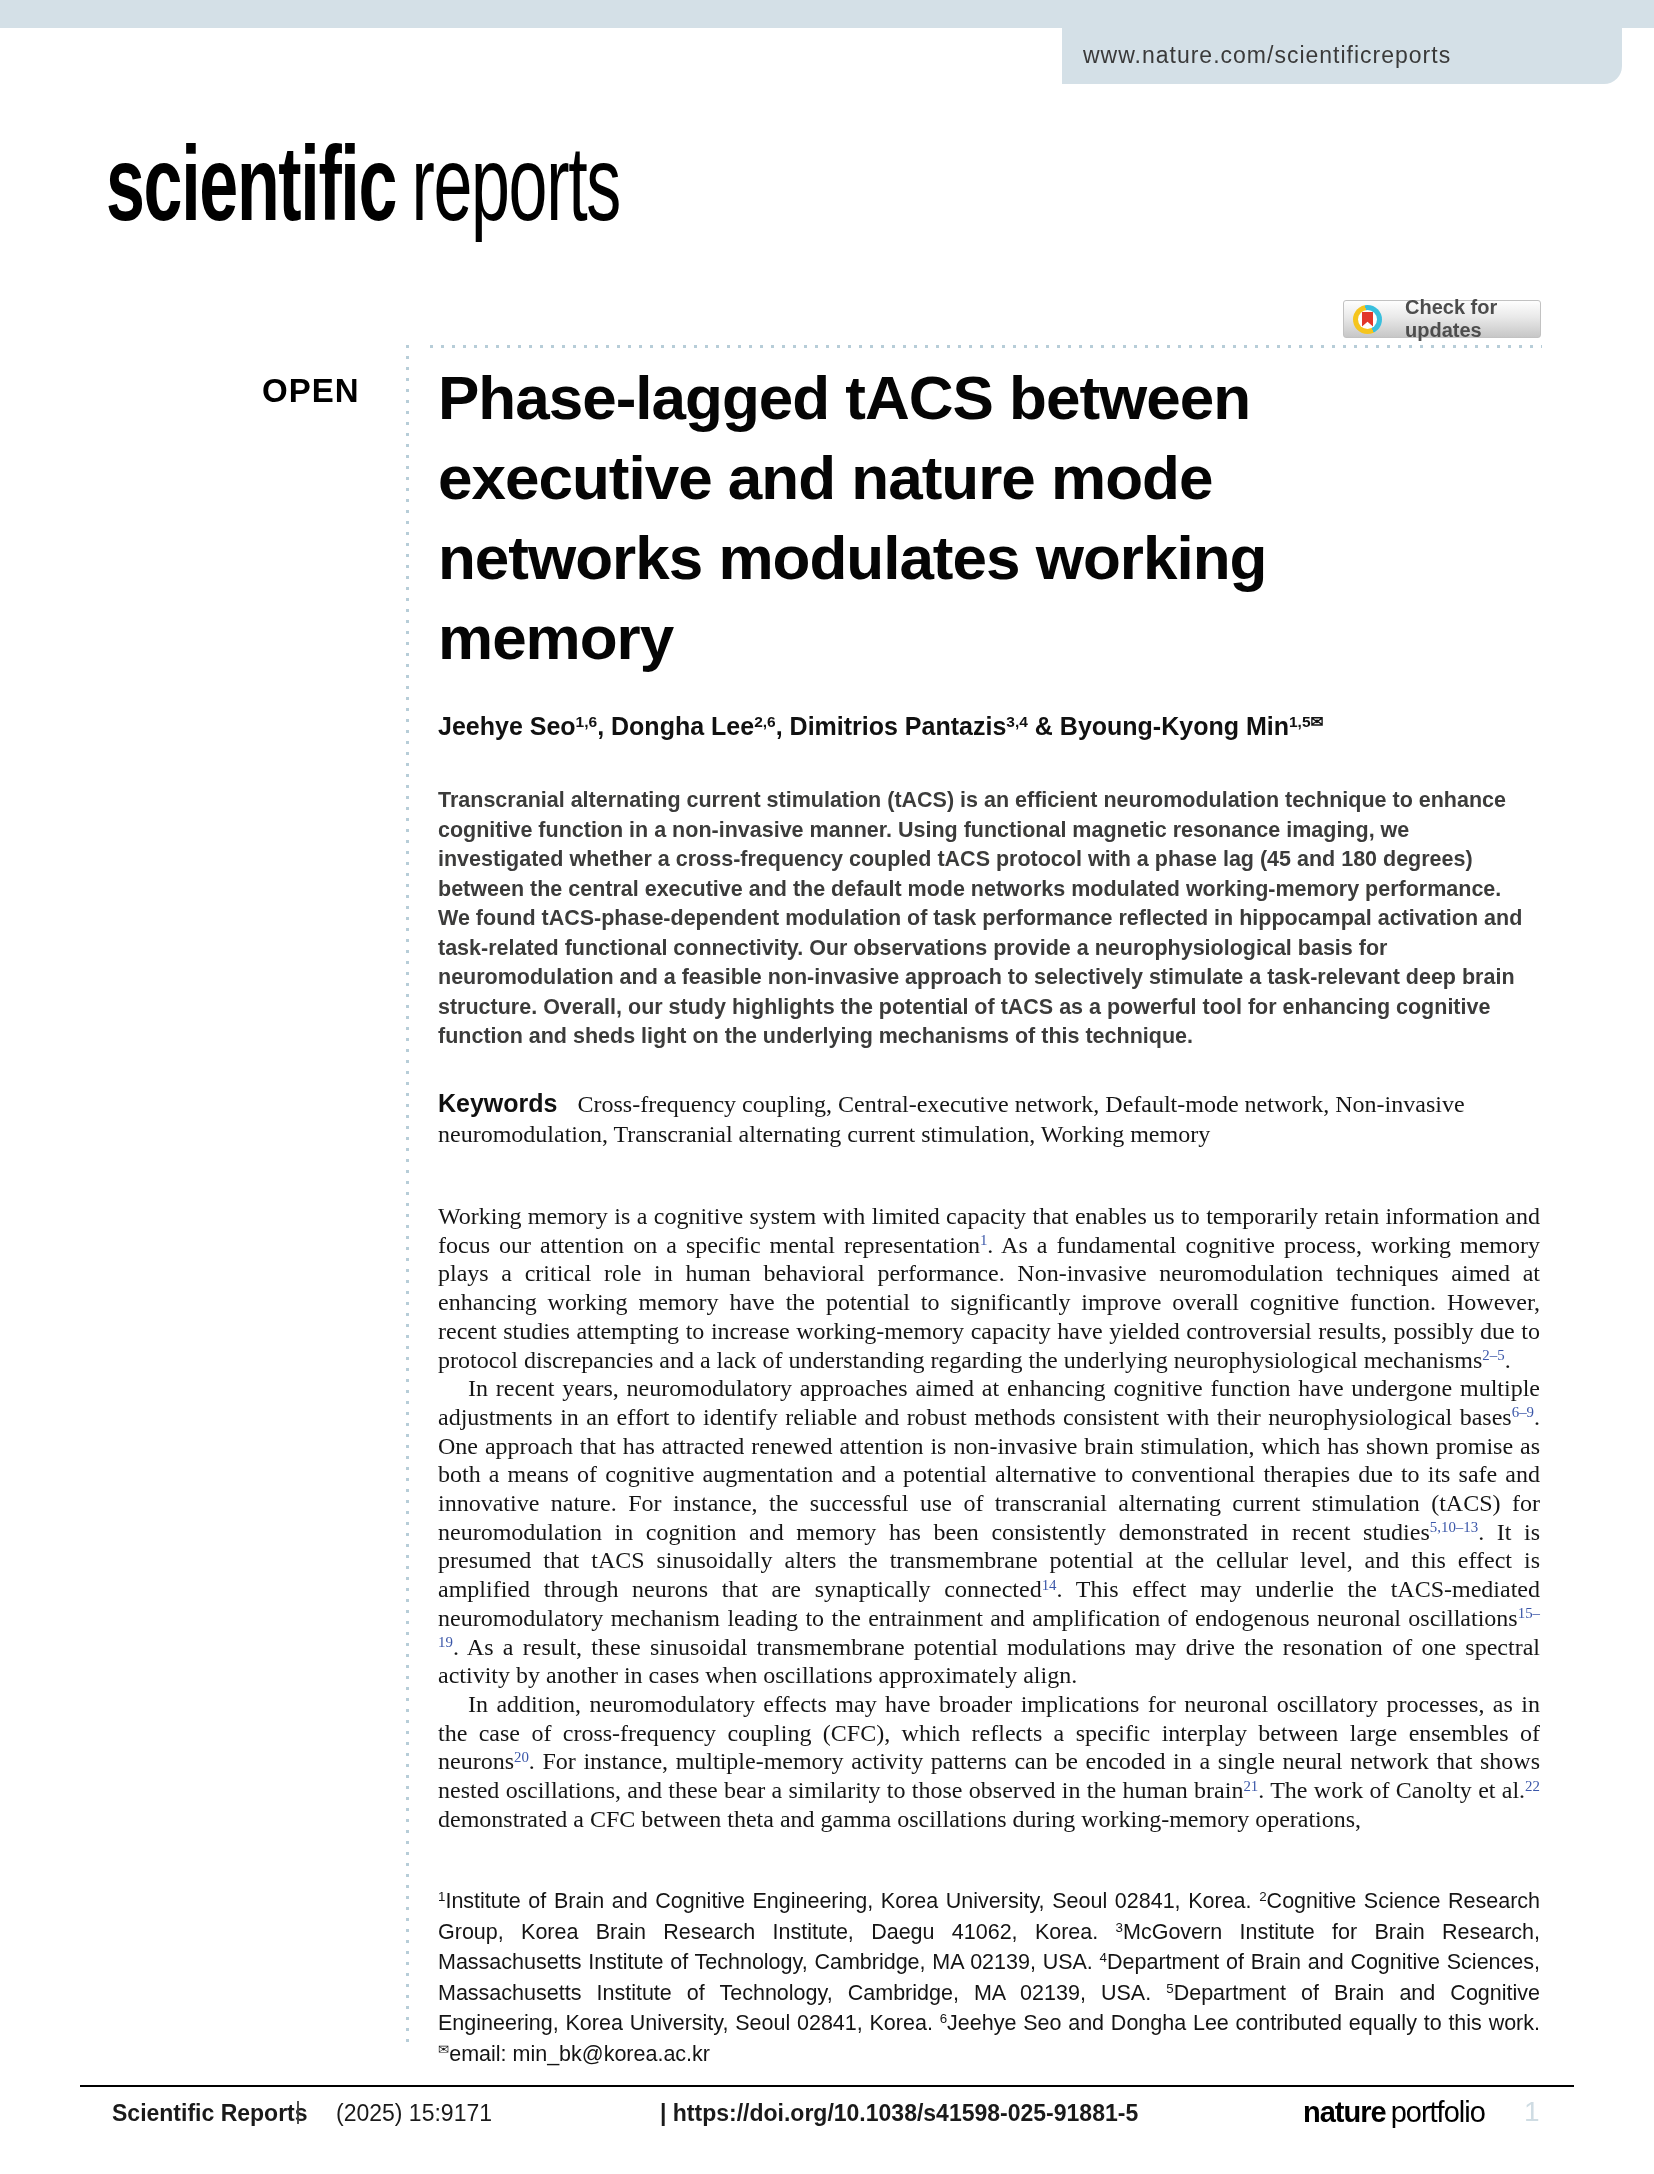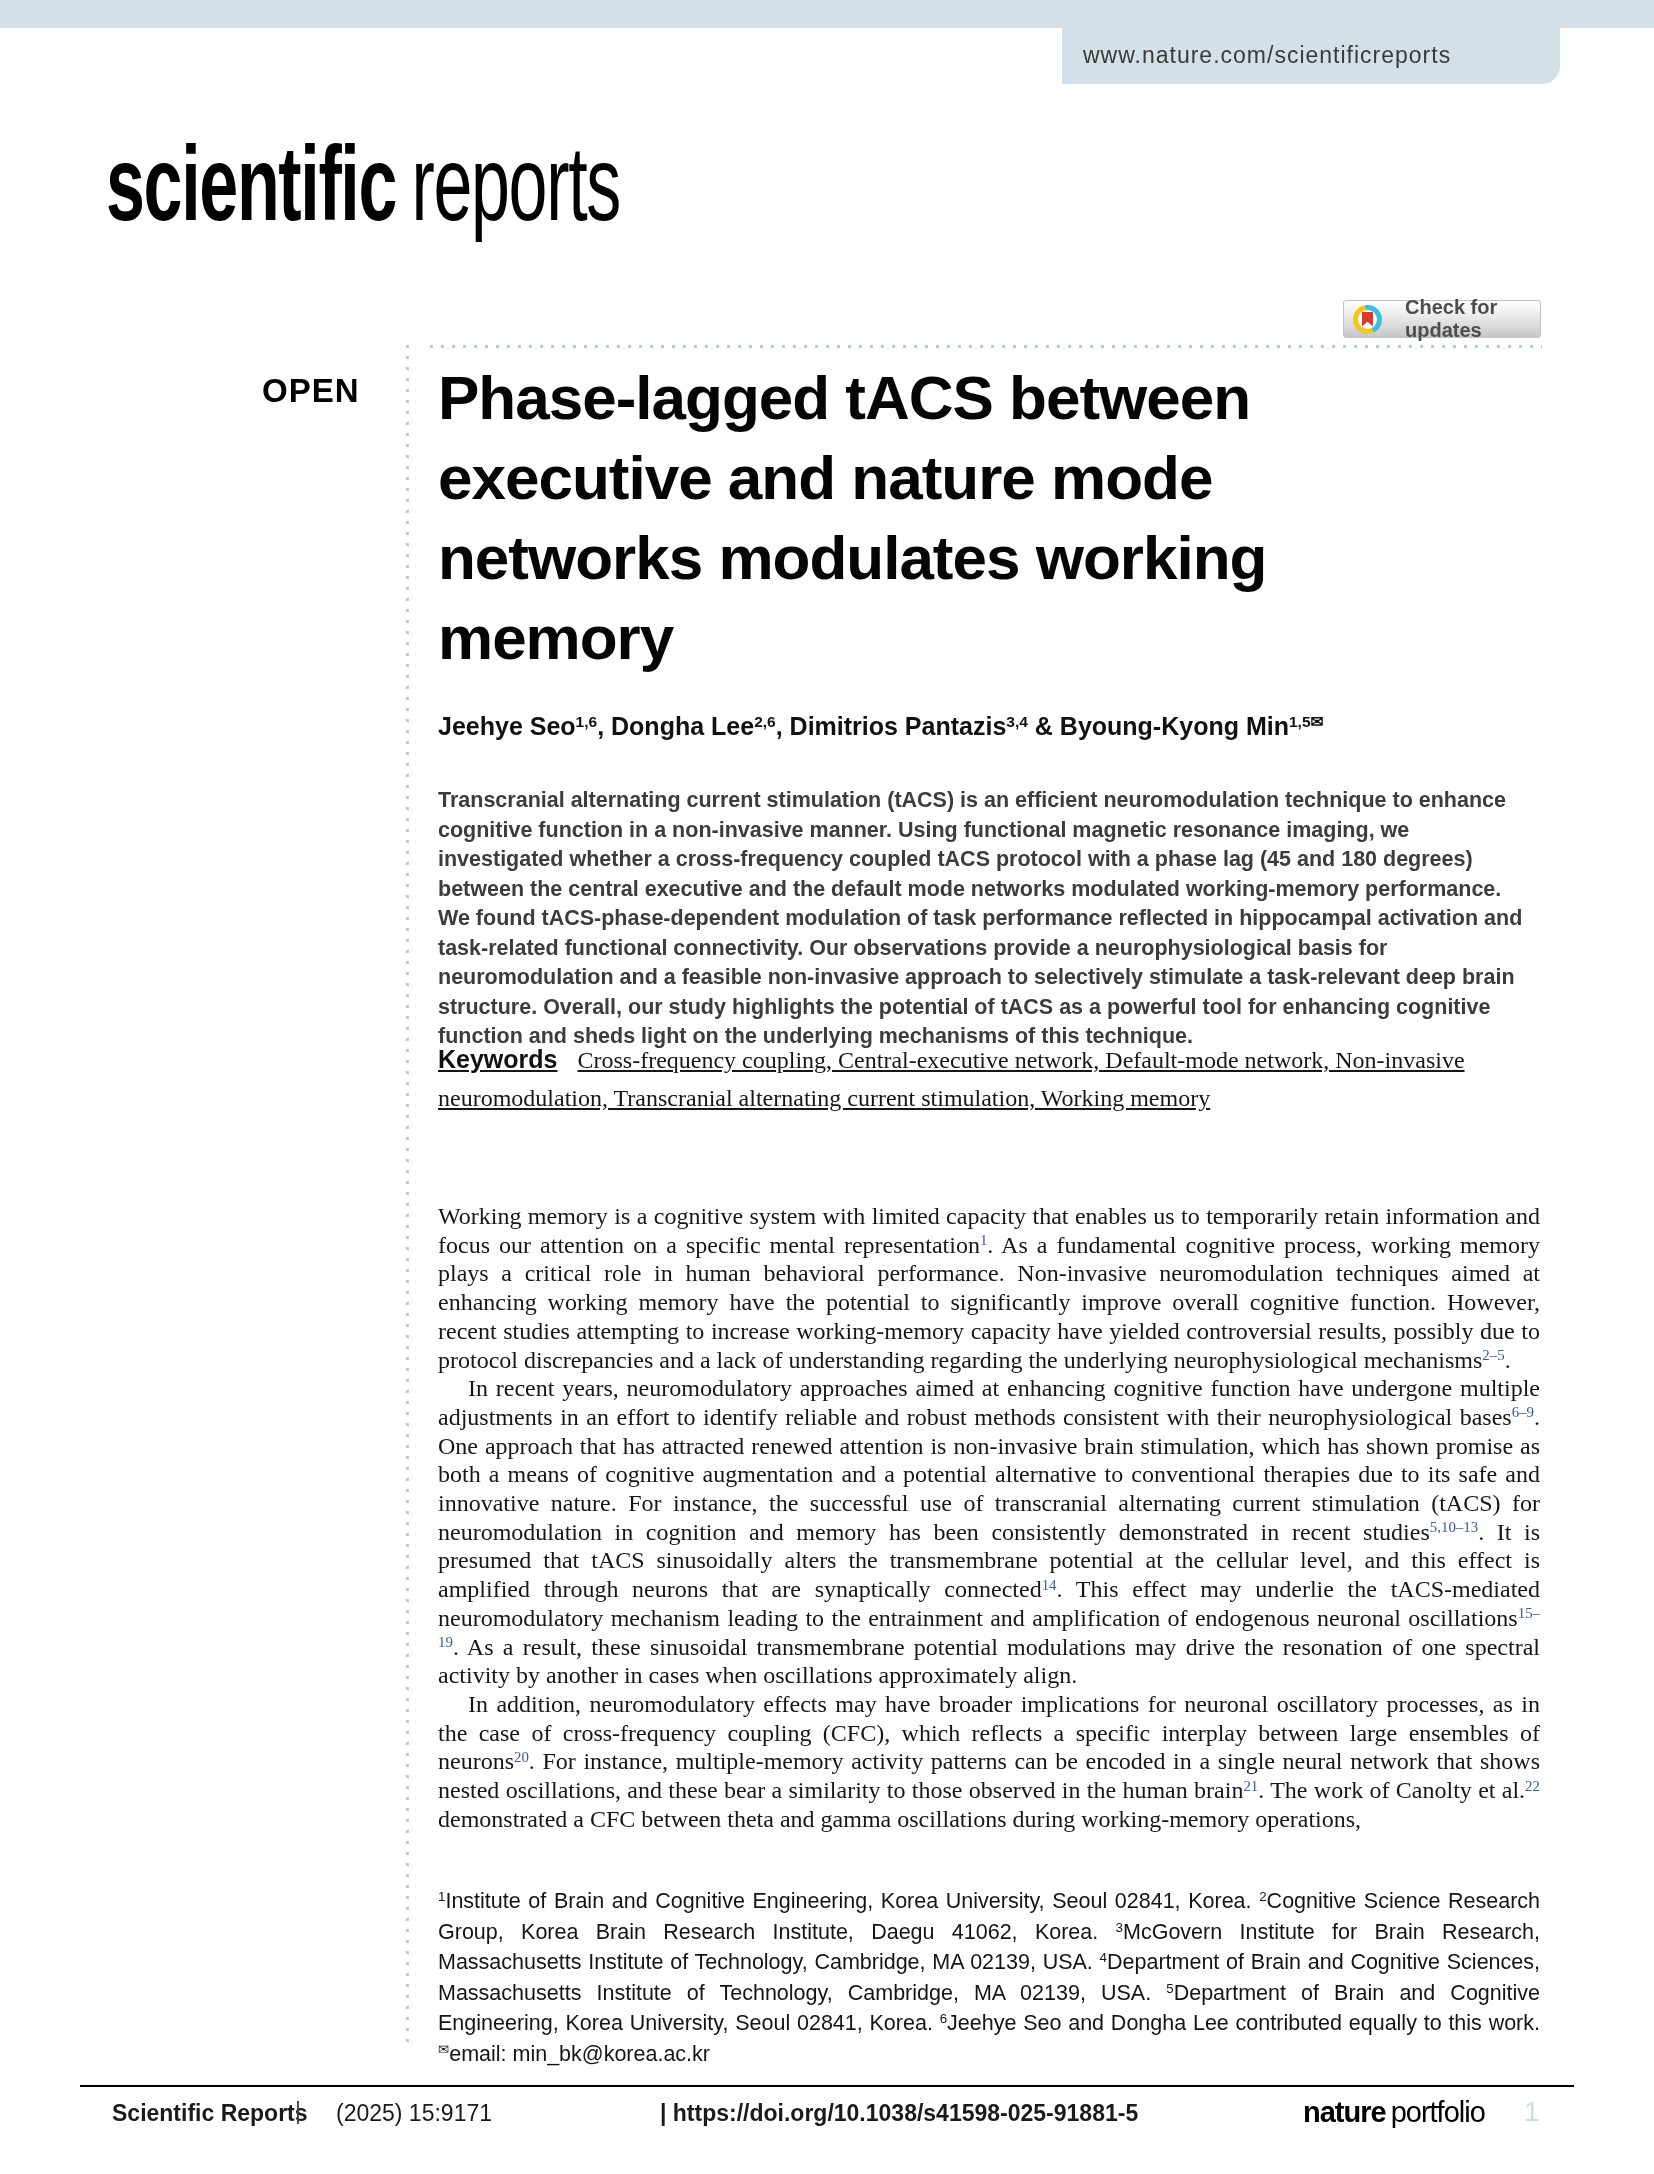--- a/index.html
+++ b/index.html
@@ -1,21 +1,21 @@
 <!DOCTYPE html>
 <html><head>
 <meta charset="utf-8">
 <style>
   html,body{margin:0;padding:0;background:#ffffff;}
   .page{position:relative;width:1654px;height:2174px;background:#ffffff;overflow:hidden;
         font-family:"Liberation Sans",sans-serif;color:#161616;}
 
   
   .topband{position:absolute;left:0;top:0;width:1654px;height:28px;background:#d4e0e7;}
-  .url-tab{position:absolute;left:1062px;top:0;width:498px;height:84px;background:#d4e0e7;
+  .url-tab{position:absolute;left:1062px;top:0;width:560px;height:84px;background:#d4e0e7;
            border-radius:0 0 18px 0;display:flex;align-items:center;box-sizing:border-box;
            padding:26px 0 0 21px;}
   .url-tab span{font-size:23px;color:#3a3a3a;letter-spacing:1px;}
 
   
   .logo{position:absolute;left:106px;top:130px;white-space:nowrap;transform:scaleX(0.66);
         transform-origin:0 0;line-height:1;color:#000;}
   .logo .lb{font-size:106px;font-weight:bold;letter-spacing:-2px;margin-right:0.22em;}
   .logo .lr{font-size:106px;font-weight:normal;letter-spacing:-2px;}
 
@@ -44,22 +44,22 @@
          font-size:62px;letter-spacing:-1px;}
   .title div{line-height:80px;height:80px;white-space:nowrap;}
 
   .authors{position:absolute;left:438px;top:712px;width:1150px;font-size:25px;font-weight:bold;color:#111;}
 
   sup{font-size:0.62em;line-height:0;position:relative;top:-0.5em;vertical-align:baseline;}
 
   .abstract{position:absolute;left:438px;top:786px;width:1088px;font-size:21.5px;font-weight:bold;
             line-height:29.5px;color:#3c3c3b;text-align:left;}
 
-  .keywords{position:absolute;left:438px;top:1040px;width:1102px;
-            font-family:"Liberation Serif",serif;font-size:24px;line-height:38px;color:#161616;text-decoration:underline;}
+  .keywords{position:absolute;left:438px;top:1088px;width:1102px;
+            font-family:"Liberation Serif",serif;font-size:24px;line-height:30px;color:#161616;}
   .keywords .kw-label{font-family:"Liberation Sans",sans-serif;font-size:25px;font-weight:bold;
             margin-right:20px;color:#111;}
 
   .body-text{position:absolute;left:438px;top:1202px;width:1102px;
              font-family:"Liberation Serif",serif;font-size:24px;line-height:28.7px;
              text-align:justify;color:#161616;}
   .body-text p{margin:0;}
   .body-text p.indent{text-indent:30px;}
   .body-text sup{color:#3a56a8;}
 

